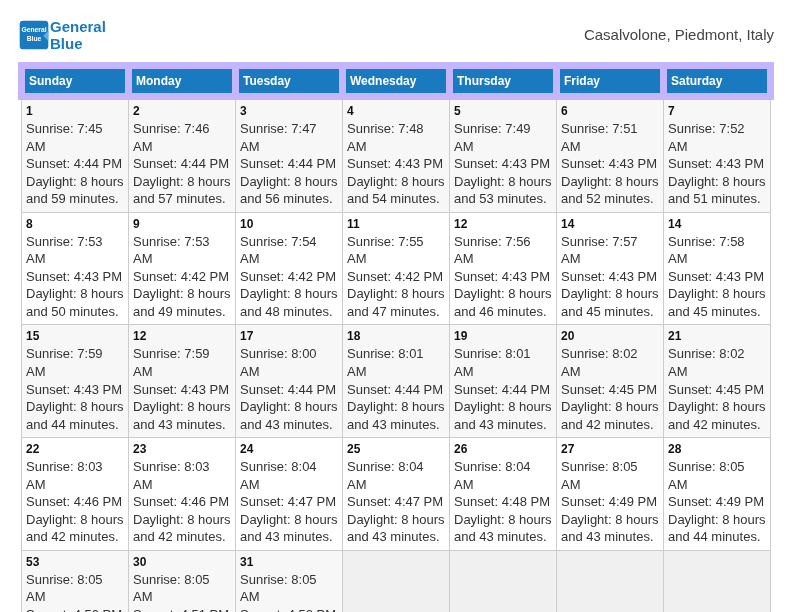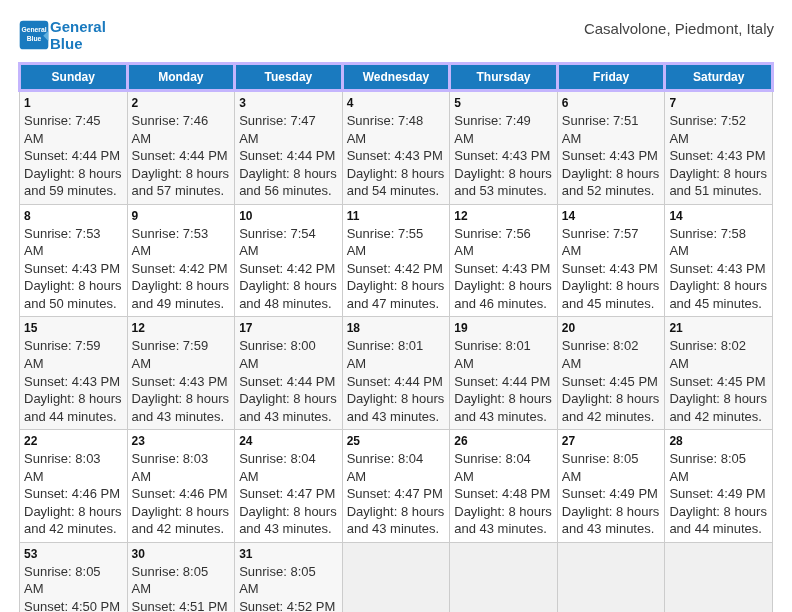--- a/index.html
+++ b/index.html
@@ -43,35 +43,35 @@
     }
     .month-title {
       font-size: 32px;
       font-weight: bold;
       color: #222;
       line-height: 1.1;
     }
     .subtitle {
       font-size: 15px;
       color: #444;
-      margin-top: 2px;
+      margin-top: 8px;
     }
     table {
       width: 100%;
       border-collapse: collapse;
       table-layout: fixed;
     }
     thead tr th {
       background: #1a7abf;
       color: #fff;
       font-size: 12px;
       font-weight: bold;
       padding: 5px 4px;
-      text-align: center;
-      border: 3px solid #c4b5fd;
+      text-align: left;
+      border: 7px solid #c4b5fd;
     }
     tbody tr td {
       border: 1px solid #ccc;
       vertical-align: top;
       padding: 4px 4px;
       font-size: 9.5px;
       color: #222;
       height: 80px;
       background: #fff;
     }

